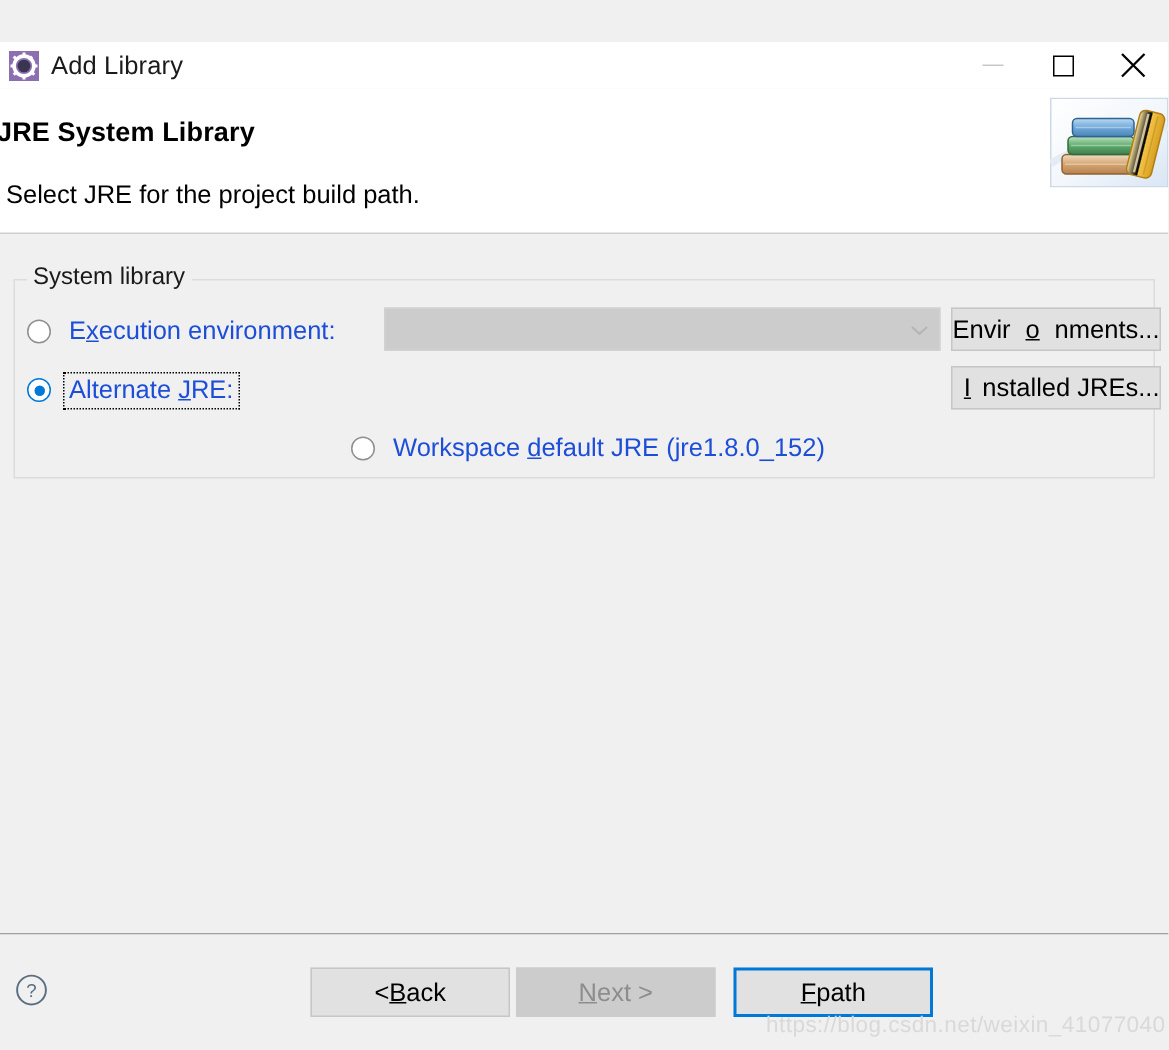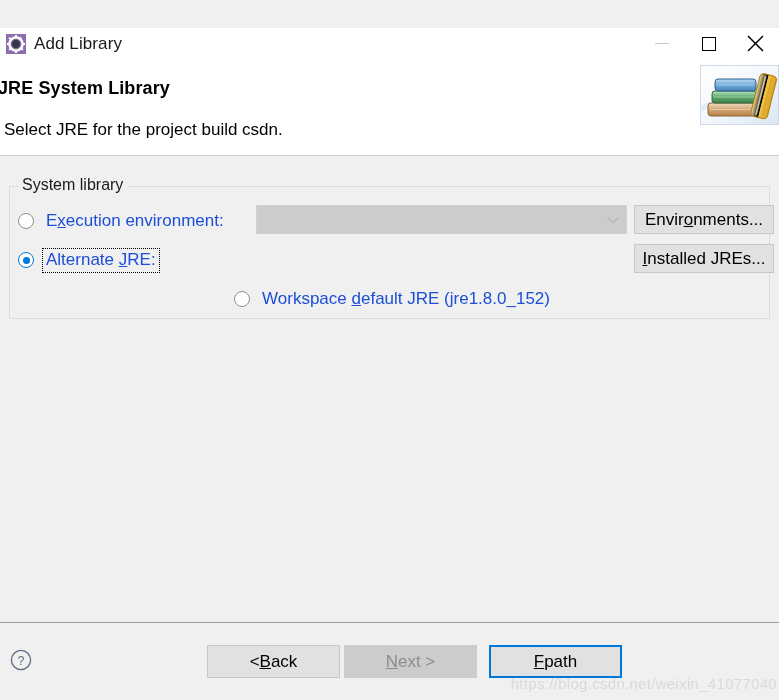--- a/index.html
+++ b/index.html
@@ -239,21 +239,21 @@
     left: 624px;
     width: 140px;
     height: 29px;
     border: 1px solid #c6c6c6;
     background: #e1e1e1;
     font-family: "Liberation Sans", sans-serif;
     font-size: 17px;
     color: #000;
     display: flex;
     align-items: center;
-    justify-content: center;
+    justify-content: space-between;
     white-space: nowrap;
   }
 
   
   .bottom-sep {
     position: absolute;
     left: 0;
     right: 0;
     bottom: 77px;
     height: 1px;
@@ -355,21 +355,21 @@
             <line x1="1" y1="1" x2="16" y2="16" stroke="#000" stroke-width="1.5"></line>
             <line x1="16" y1="1" x2="1" y2="16" stroke="#000" stroke-width="1.5"></line>
           </svg>
         </span>
       </div>
     </div>
   </div>
 
   <div class="header">
     <div class="header-title">JRE System Library</div>
-    <div class="header-desc">Select JRE for the project build csdn.</div>
+    <div class="header-desc">Select JRE for the project build path.</div>
     <span class="header-image">
       <svg width="79" height="60" viewBox="0 0 79 60">
         <defs>
           <linearGradient id="bgGrad" x1="0" y1="0" x2="1" y2="1">
             <stop offset="0%" stop-color="#ffffff"></stop>
             <stop offset="55%" stop-color="#f2f6fb"></stop>
             <stop offset="100%" stop-color="#d9e6f4"></stop>
           </linearGradient>
           <linearGradient id="blueBk" x1="0" y1="0" x2="0" y2="1">
             <stop offset="0%" stop-color="#bcd9f2"></stop>

